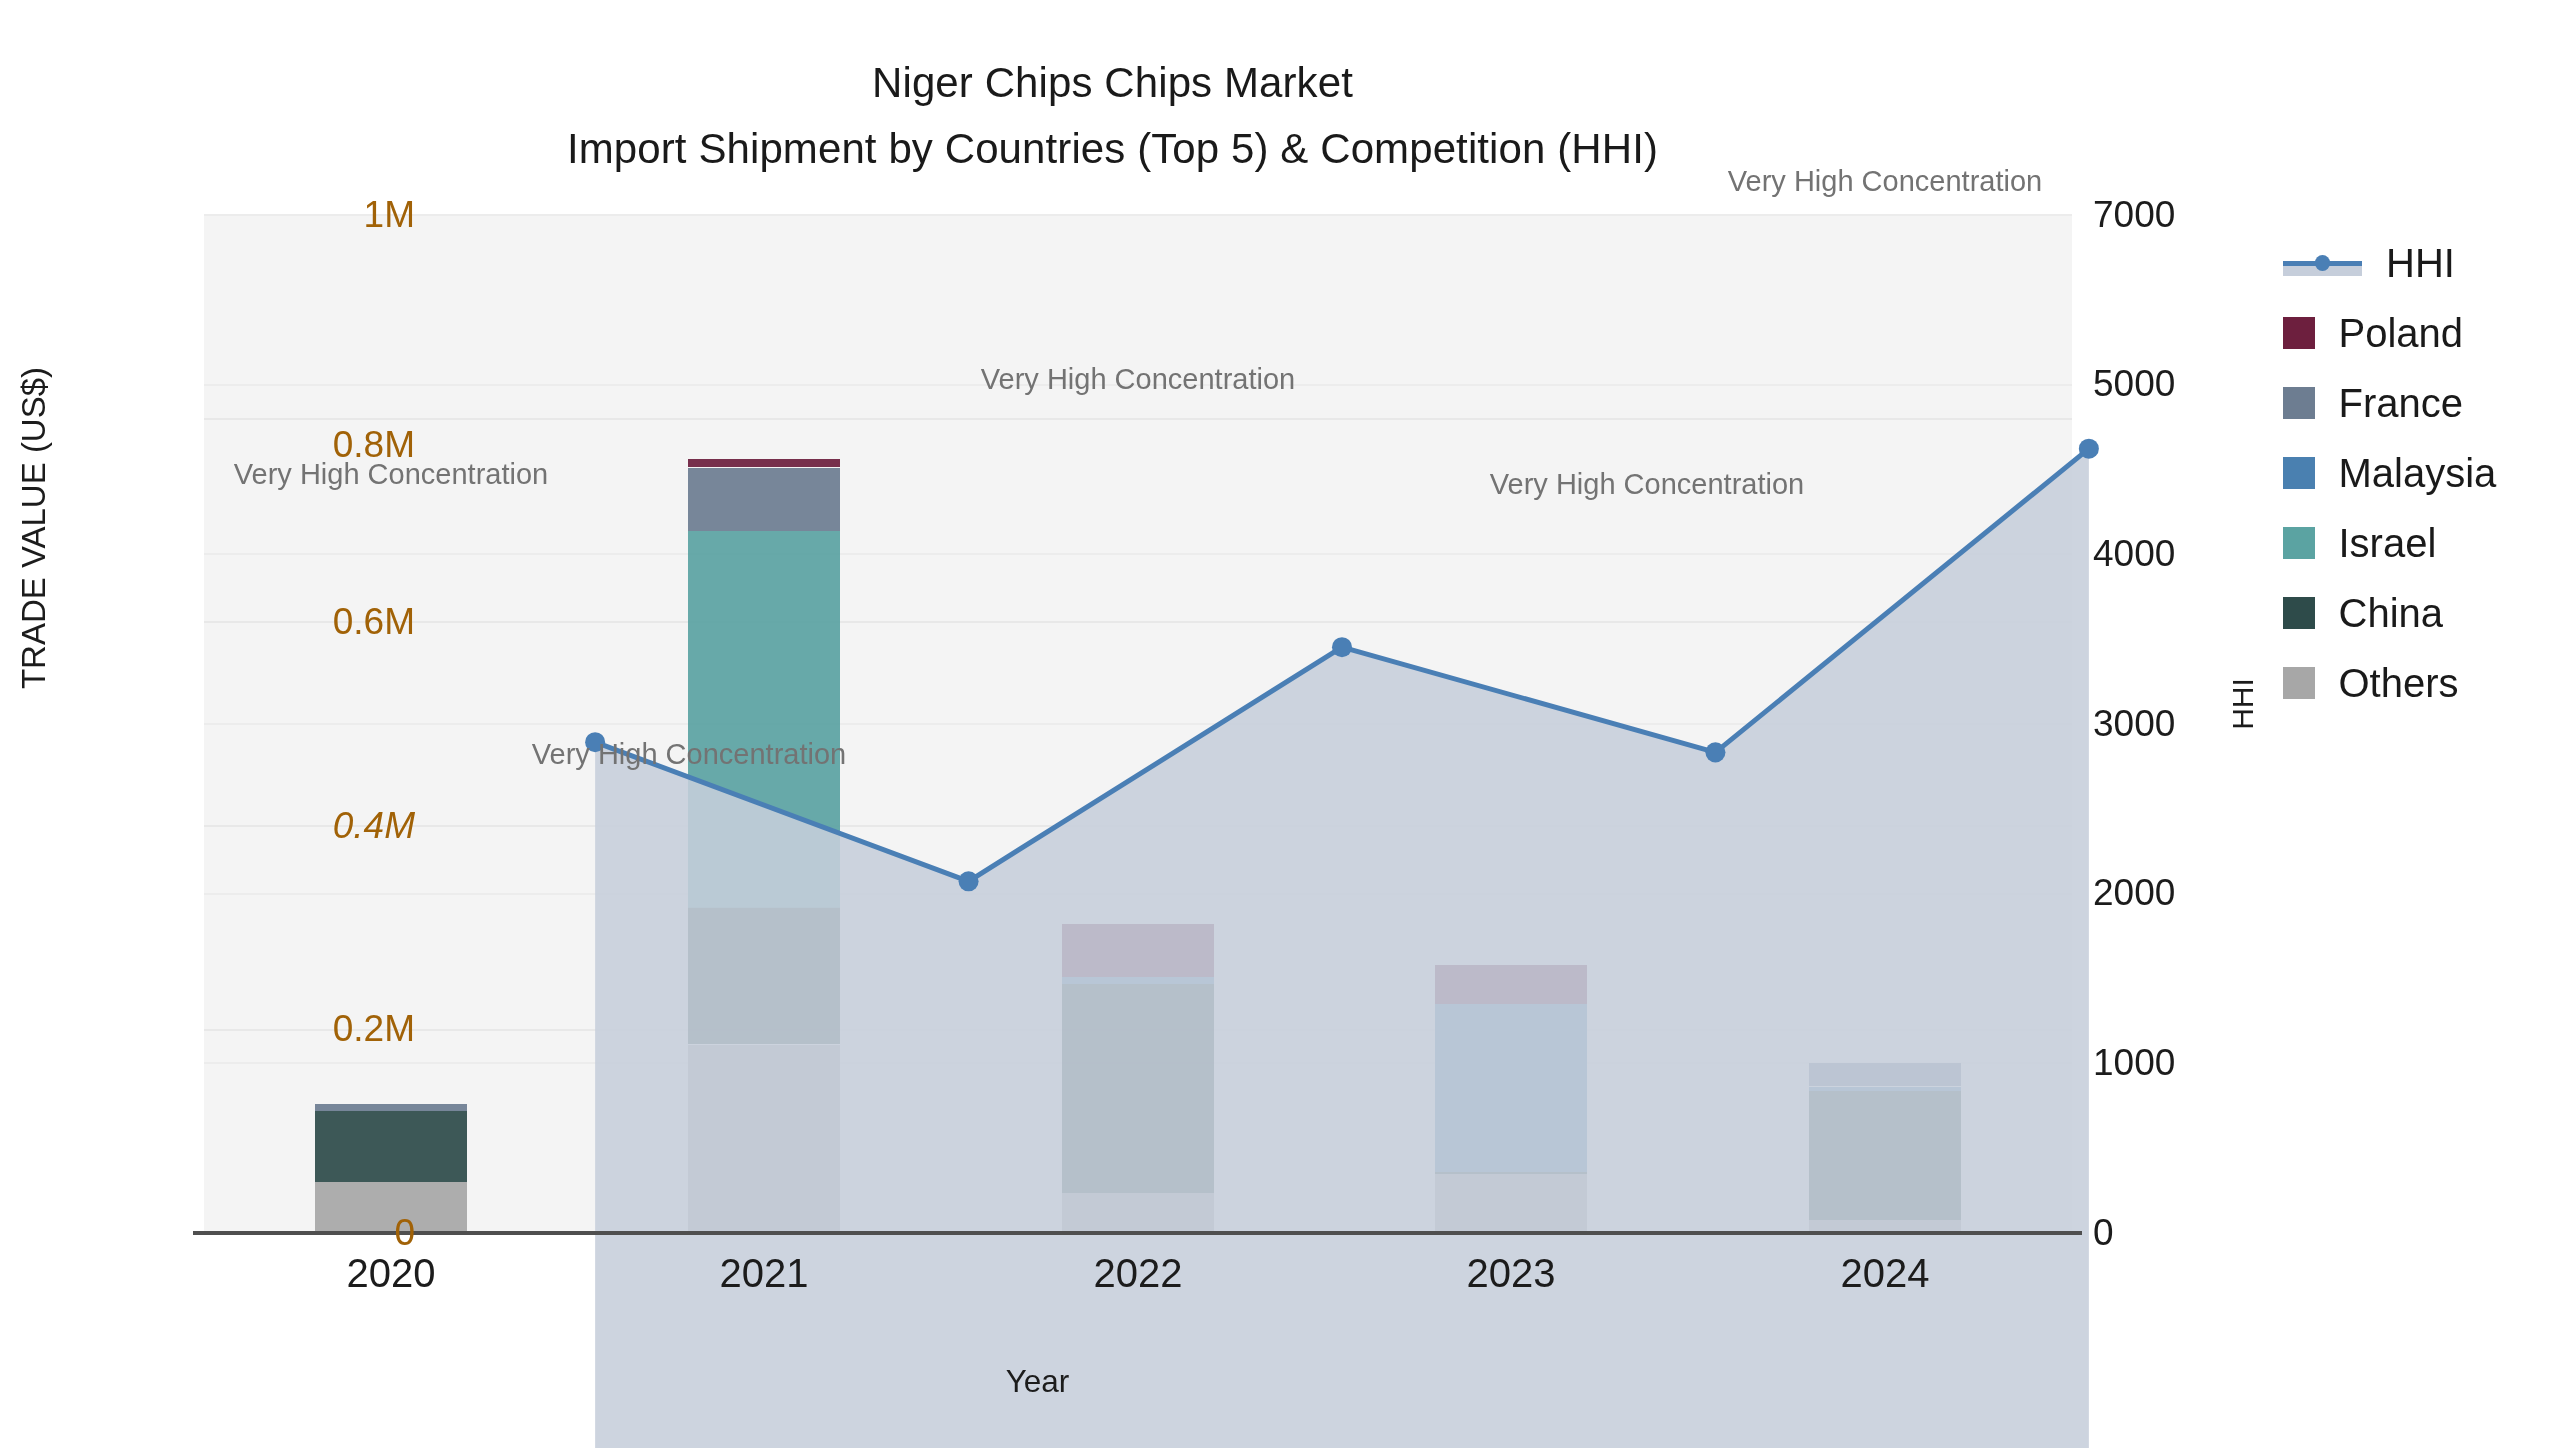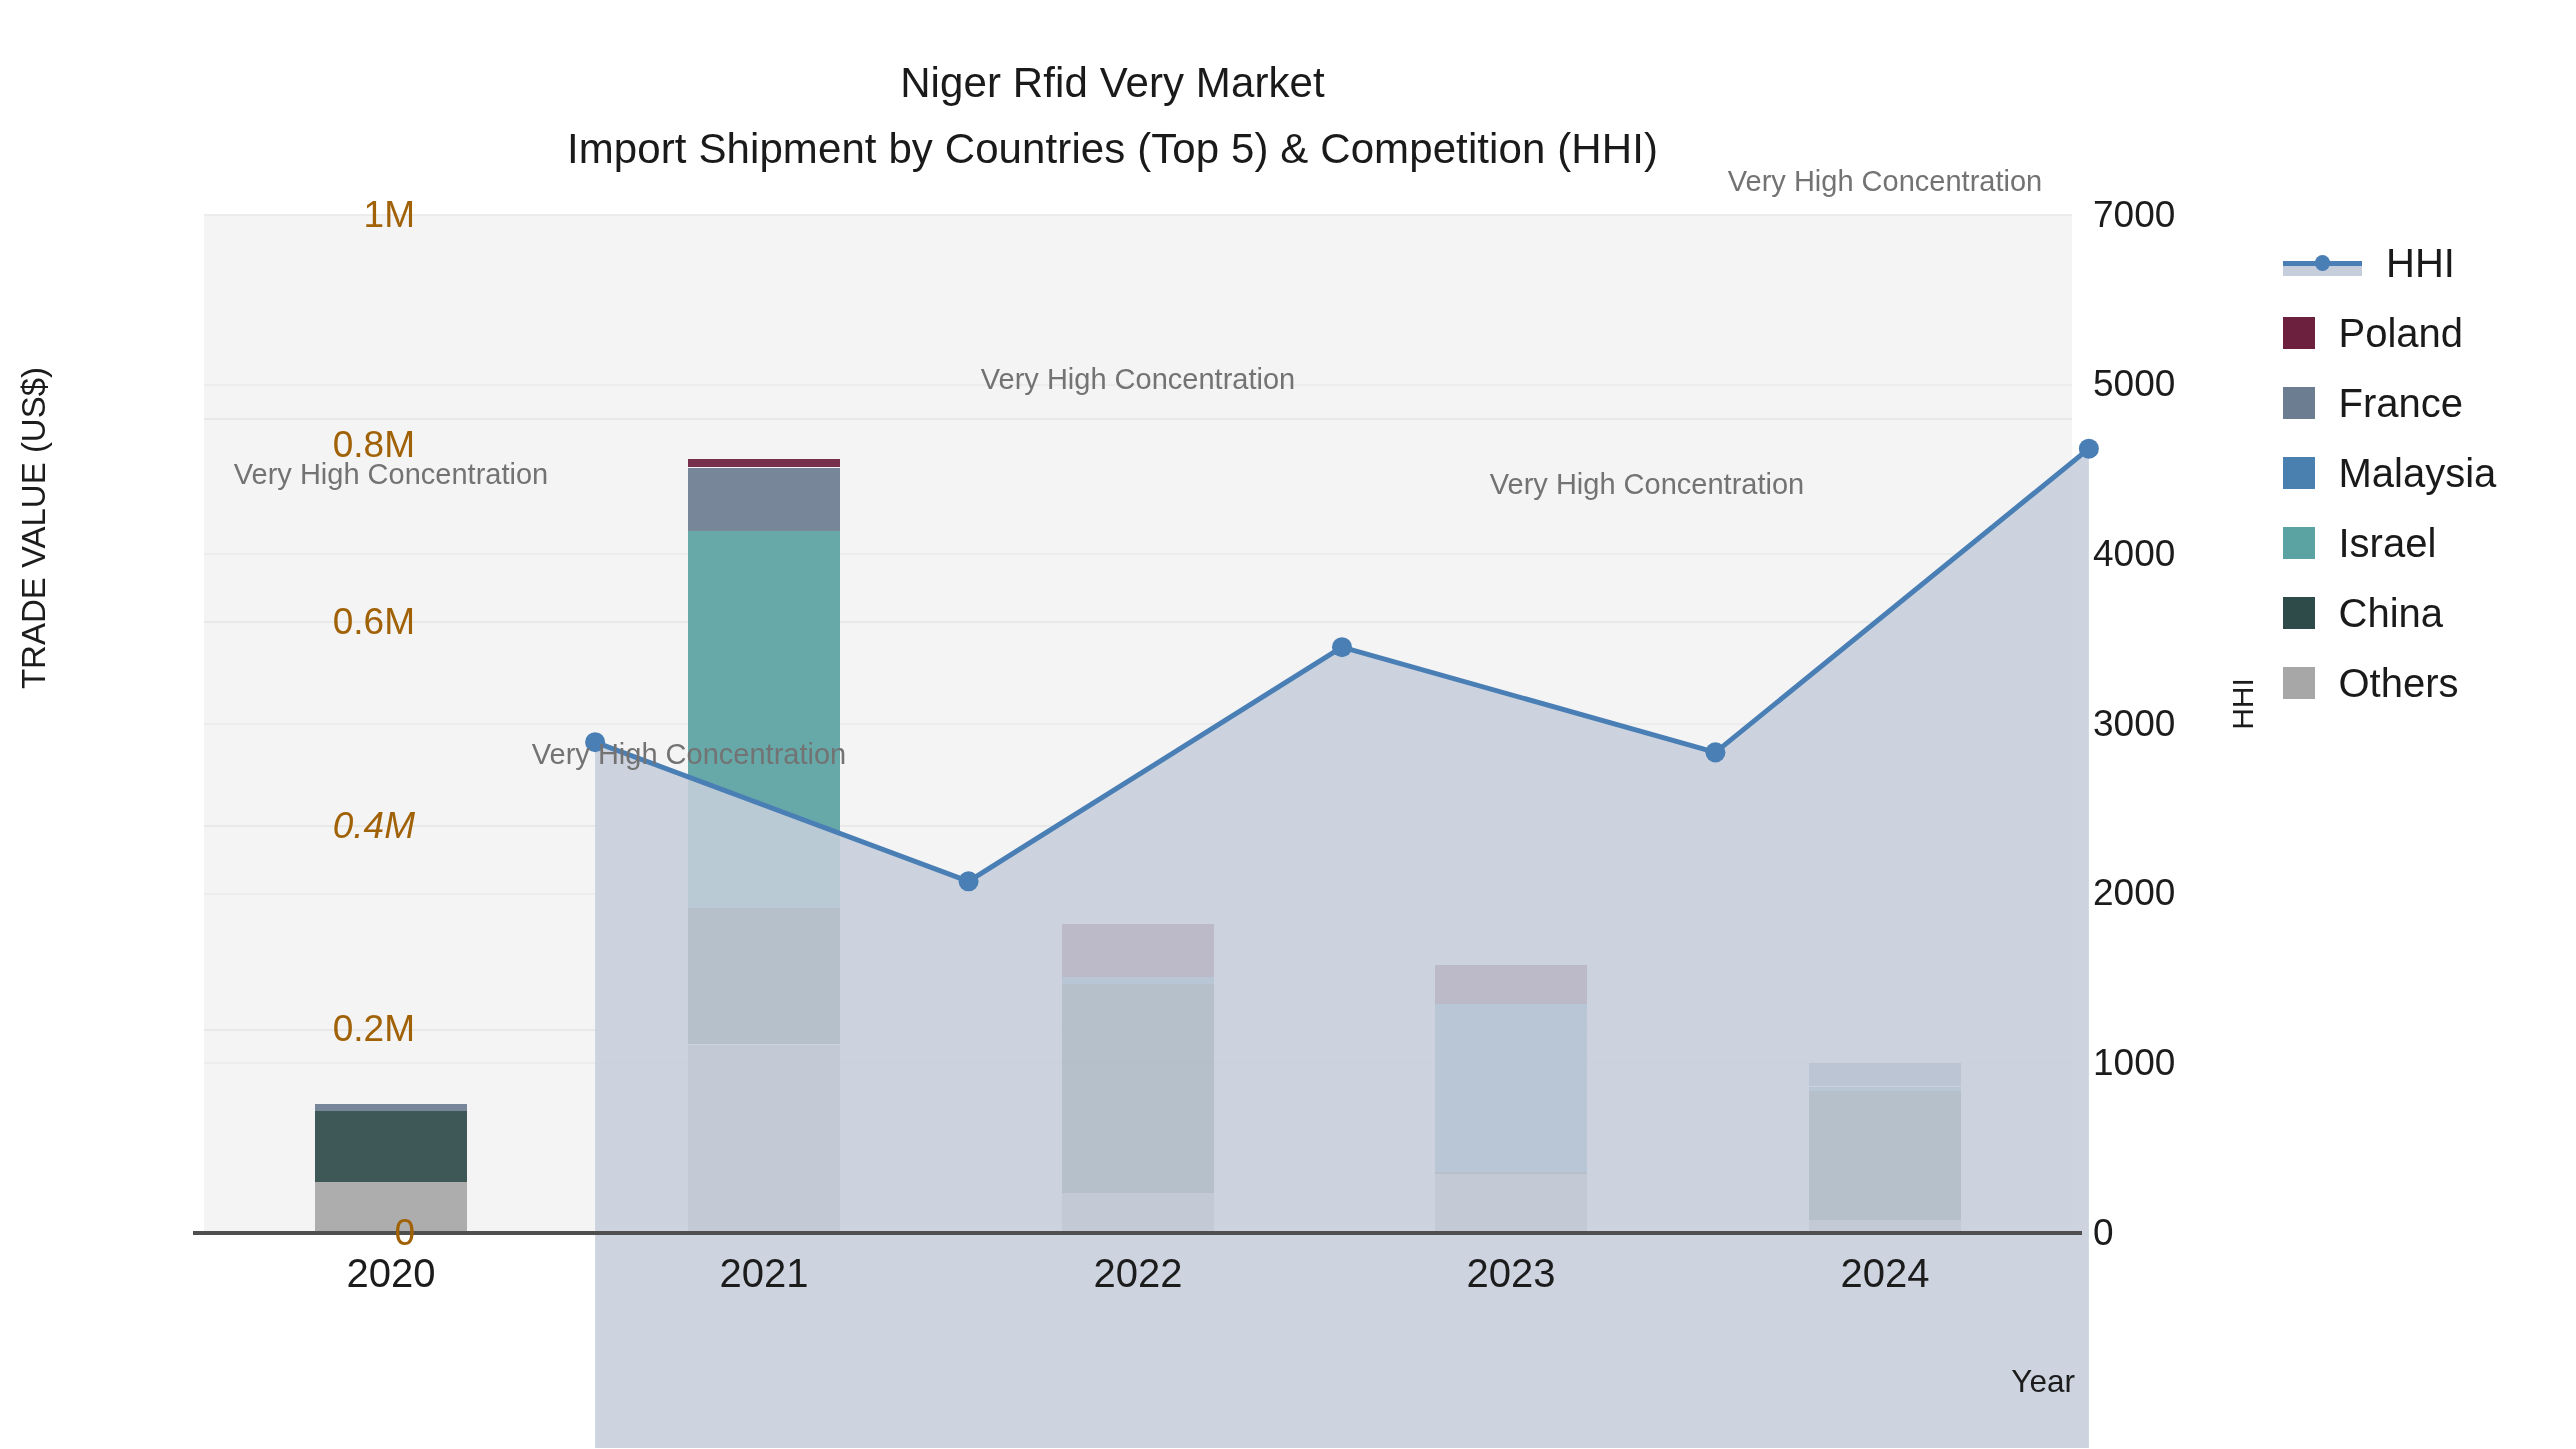--- a/index.html
+++ b/index.html
@@ -17,21 +17,21 @@
   
   .ylab-left{position:absolute;right:2161px;transform:translateY(-50%);font-size:37px;color:#a16207;text-align:right;white-space:nowrap;}
   .ytitle-left{position:absolute;left:-7.2px;top:509px;width:501px;transform:translate(-210px,0) rotate(-90deg);transform-origin:center center;text-align:center;font-size:33px;color:#1c1c1c;}
 
   
   .ylab-right{position:absolute;left:2093px;transform:translateY(-50%);font-size:37px;color:#1c1c1c;white-space:nowrap;}
   .ytitle-right{position:absolute;left:2229px;top:687px;width:286px;transform:translate(-129px,0) rotate(-90deg);transform-origin:center center;text-align:center;font-size:30px;color:#1c1c1c;}
 
   
   .xtick{position:absolute;top:1251px;transform:translateX(-50%);font-size:40px;color:#1c1c1c;}
-  .xtitle{position:absolute;top:1363px;left:0;width:2075px;text-align:right;font-size:31.5px;color:#1c1c1c;}
+  .xtitle{position:absolute;top:1363px;left:0;width:2075px;text-align:center;font-size:31.5px;color:#1c1c1c;}
 
   
   .bar-seg{position:absolute;}
 
   
   #hhi-svg{position:absolute;left:204px;top:215px;width:1868px;height:1018px;overflow:visible;pointer-events:none;}
   .annot{position:absolute;transform:translateX(-50%);font-size:29px;color:#737373;white-space:nowrap;}
 
   
   #legend{position:absolute;left:2283px;top:228px;width:286px;}
@@ -42,21 +42,21 @@
   .leg-line .stroke{position:absolute;left:0;top:13.6px;width:79px;height:5px;background:#4a7fb5;}
   .leg-line .dot{position:absolute;left:31.5px;top:7.9px;width:15.7px;height:15.7px;border-radius:50%;background:#4a7fb5;}
   .leg-label{font-size:40px;color:#1a1a1a;white-space:nowrap;}
 </style>
 </head>
 <body>
 
 <div id="root">
 
   <div class="title-block">
-    <div class="title-line">Niger Rfid Very Market</div>
+    <div class="title-line">Niger Chips Chips Market</div>
     <div class="title-line">Import Shipment by Countries (Top 5) &amp; Competition (HHI)</div>
   </div>
 
   <div id="plot">
     <div id="gridlines">
         <div class="gridline" style="top: 1017px;"></div>
         <div class="gridline" style="top: 814px;"></div>
         <div class="gridline" style="top: 610px;"></div>
         <div class="gridline" style="top: 406px;"></div>
         <div class="gridline" style="top: 203px;"></div>

